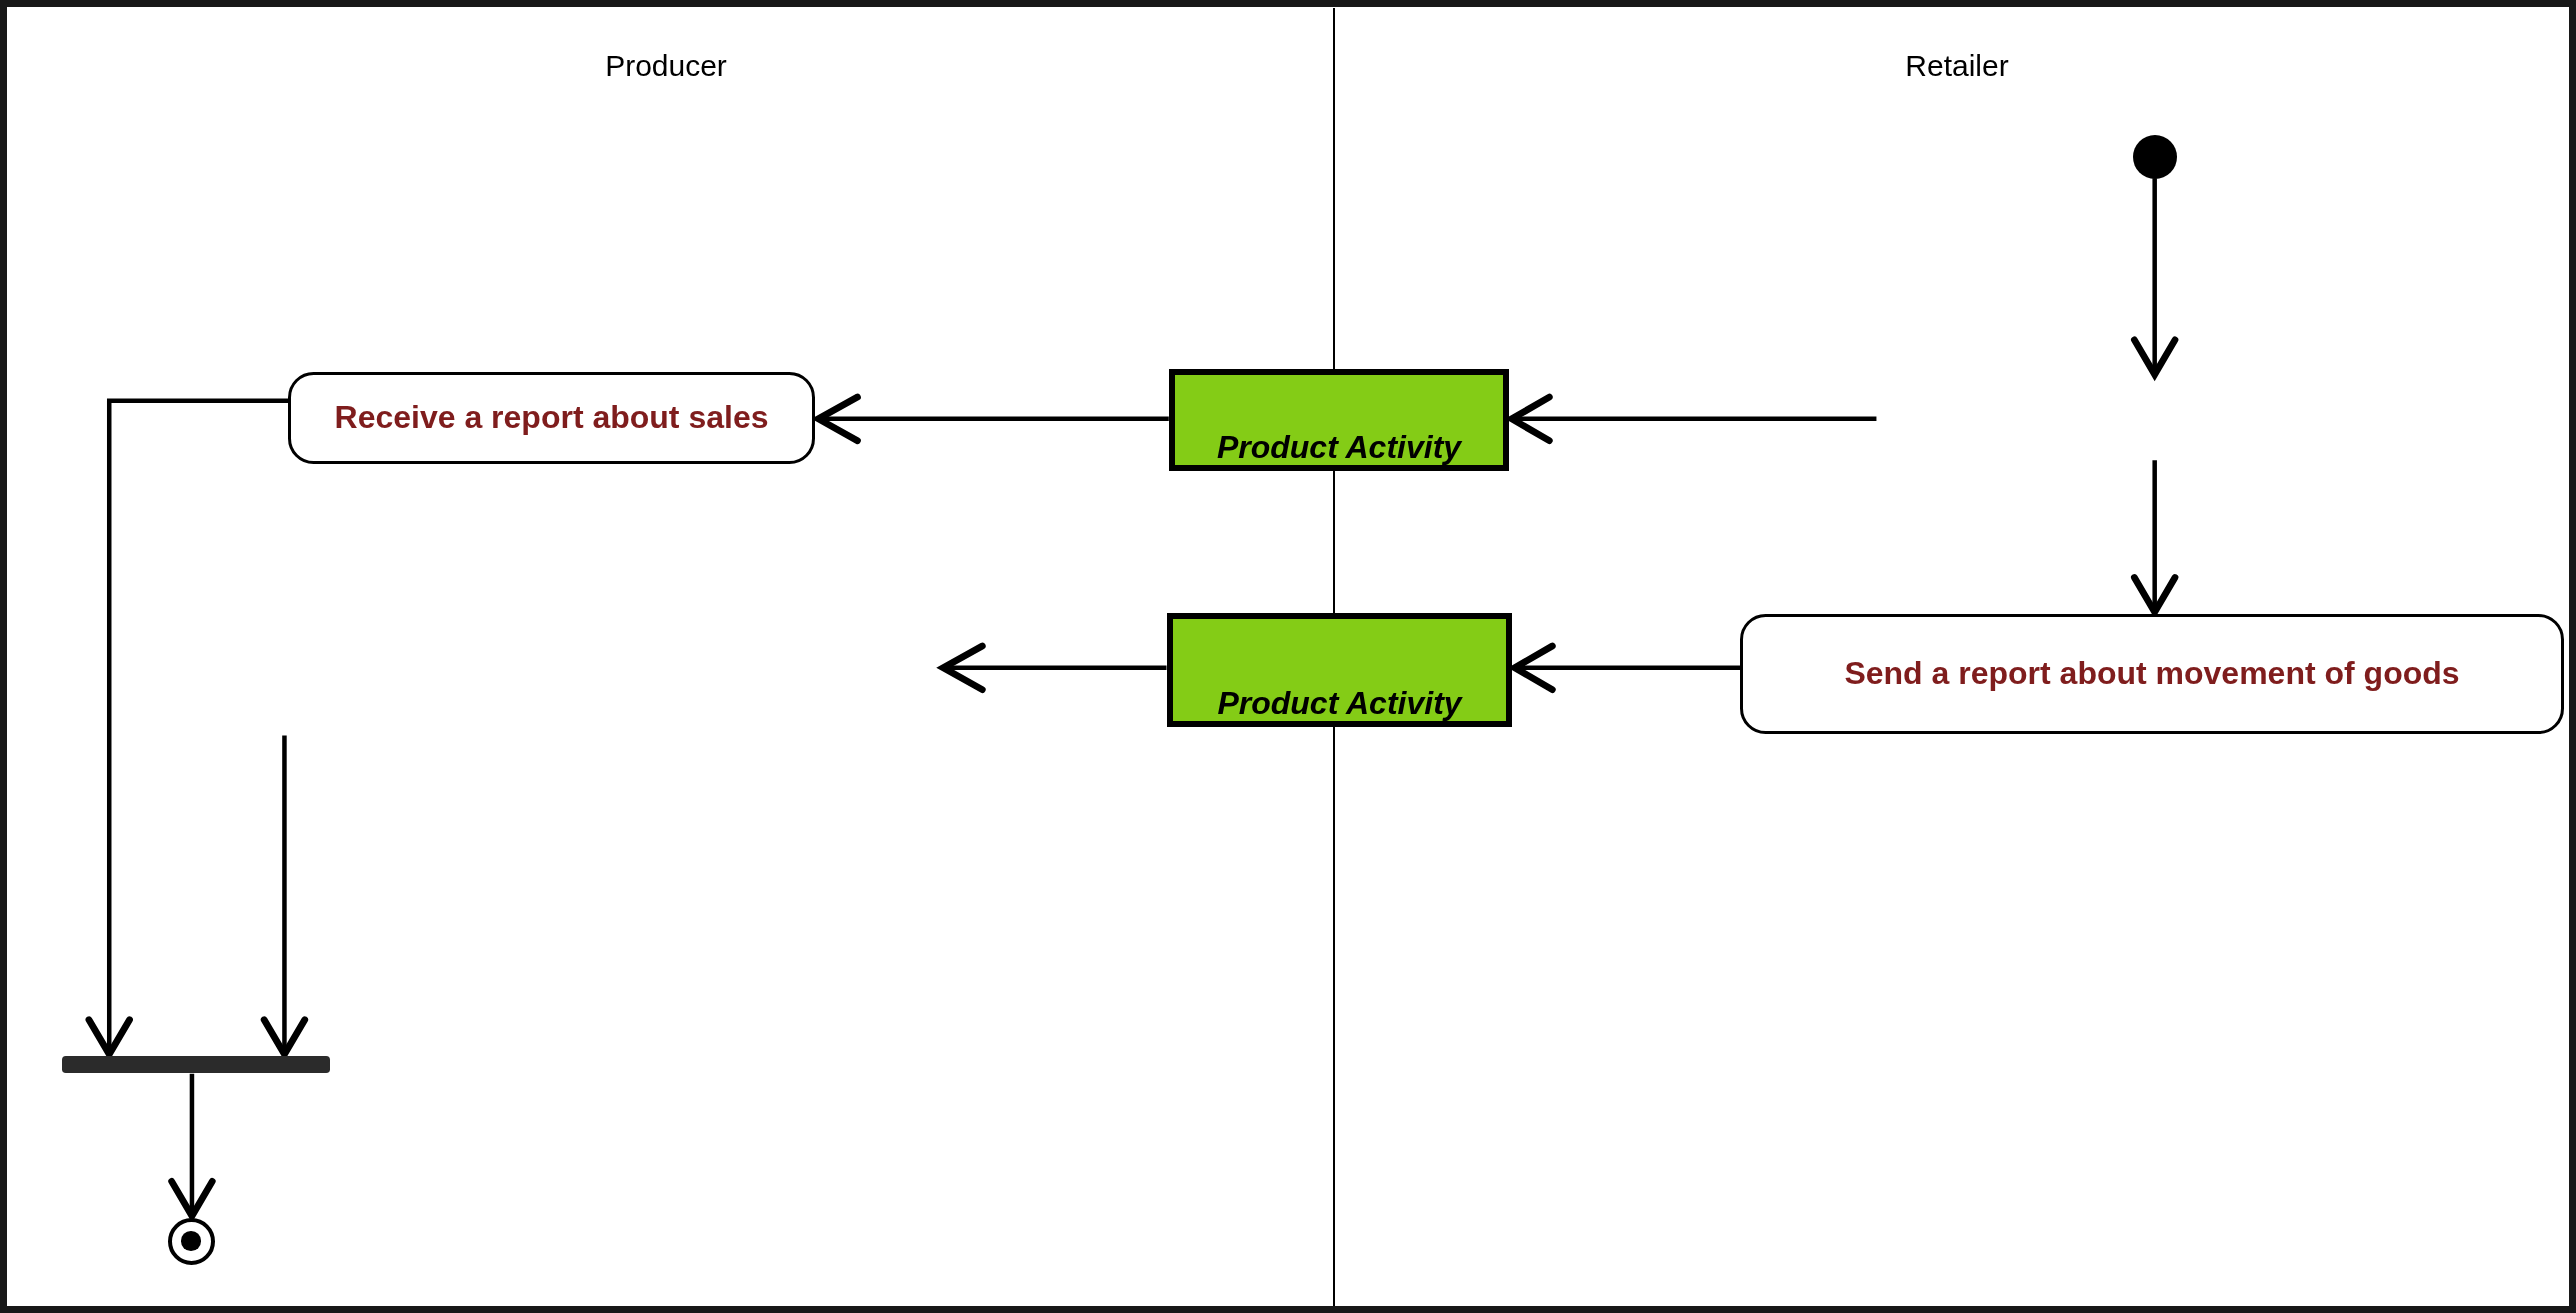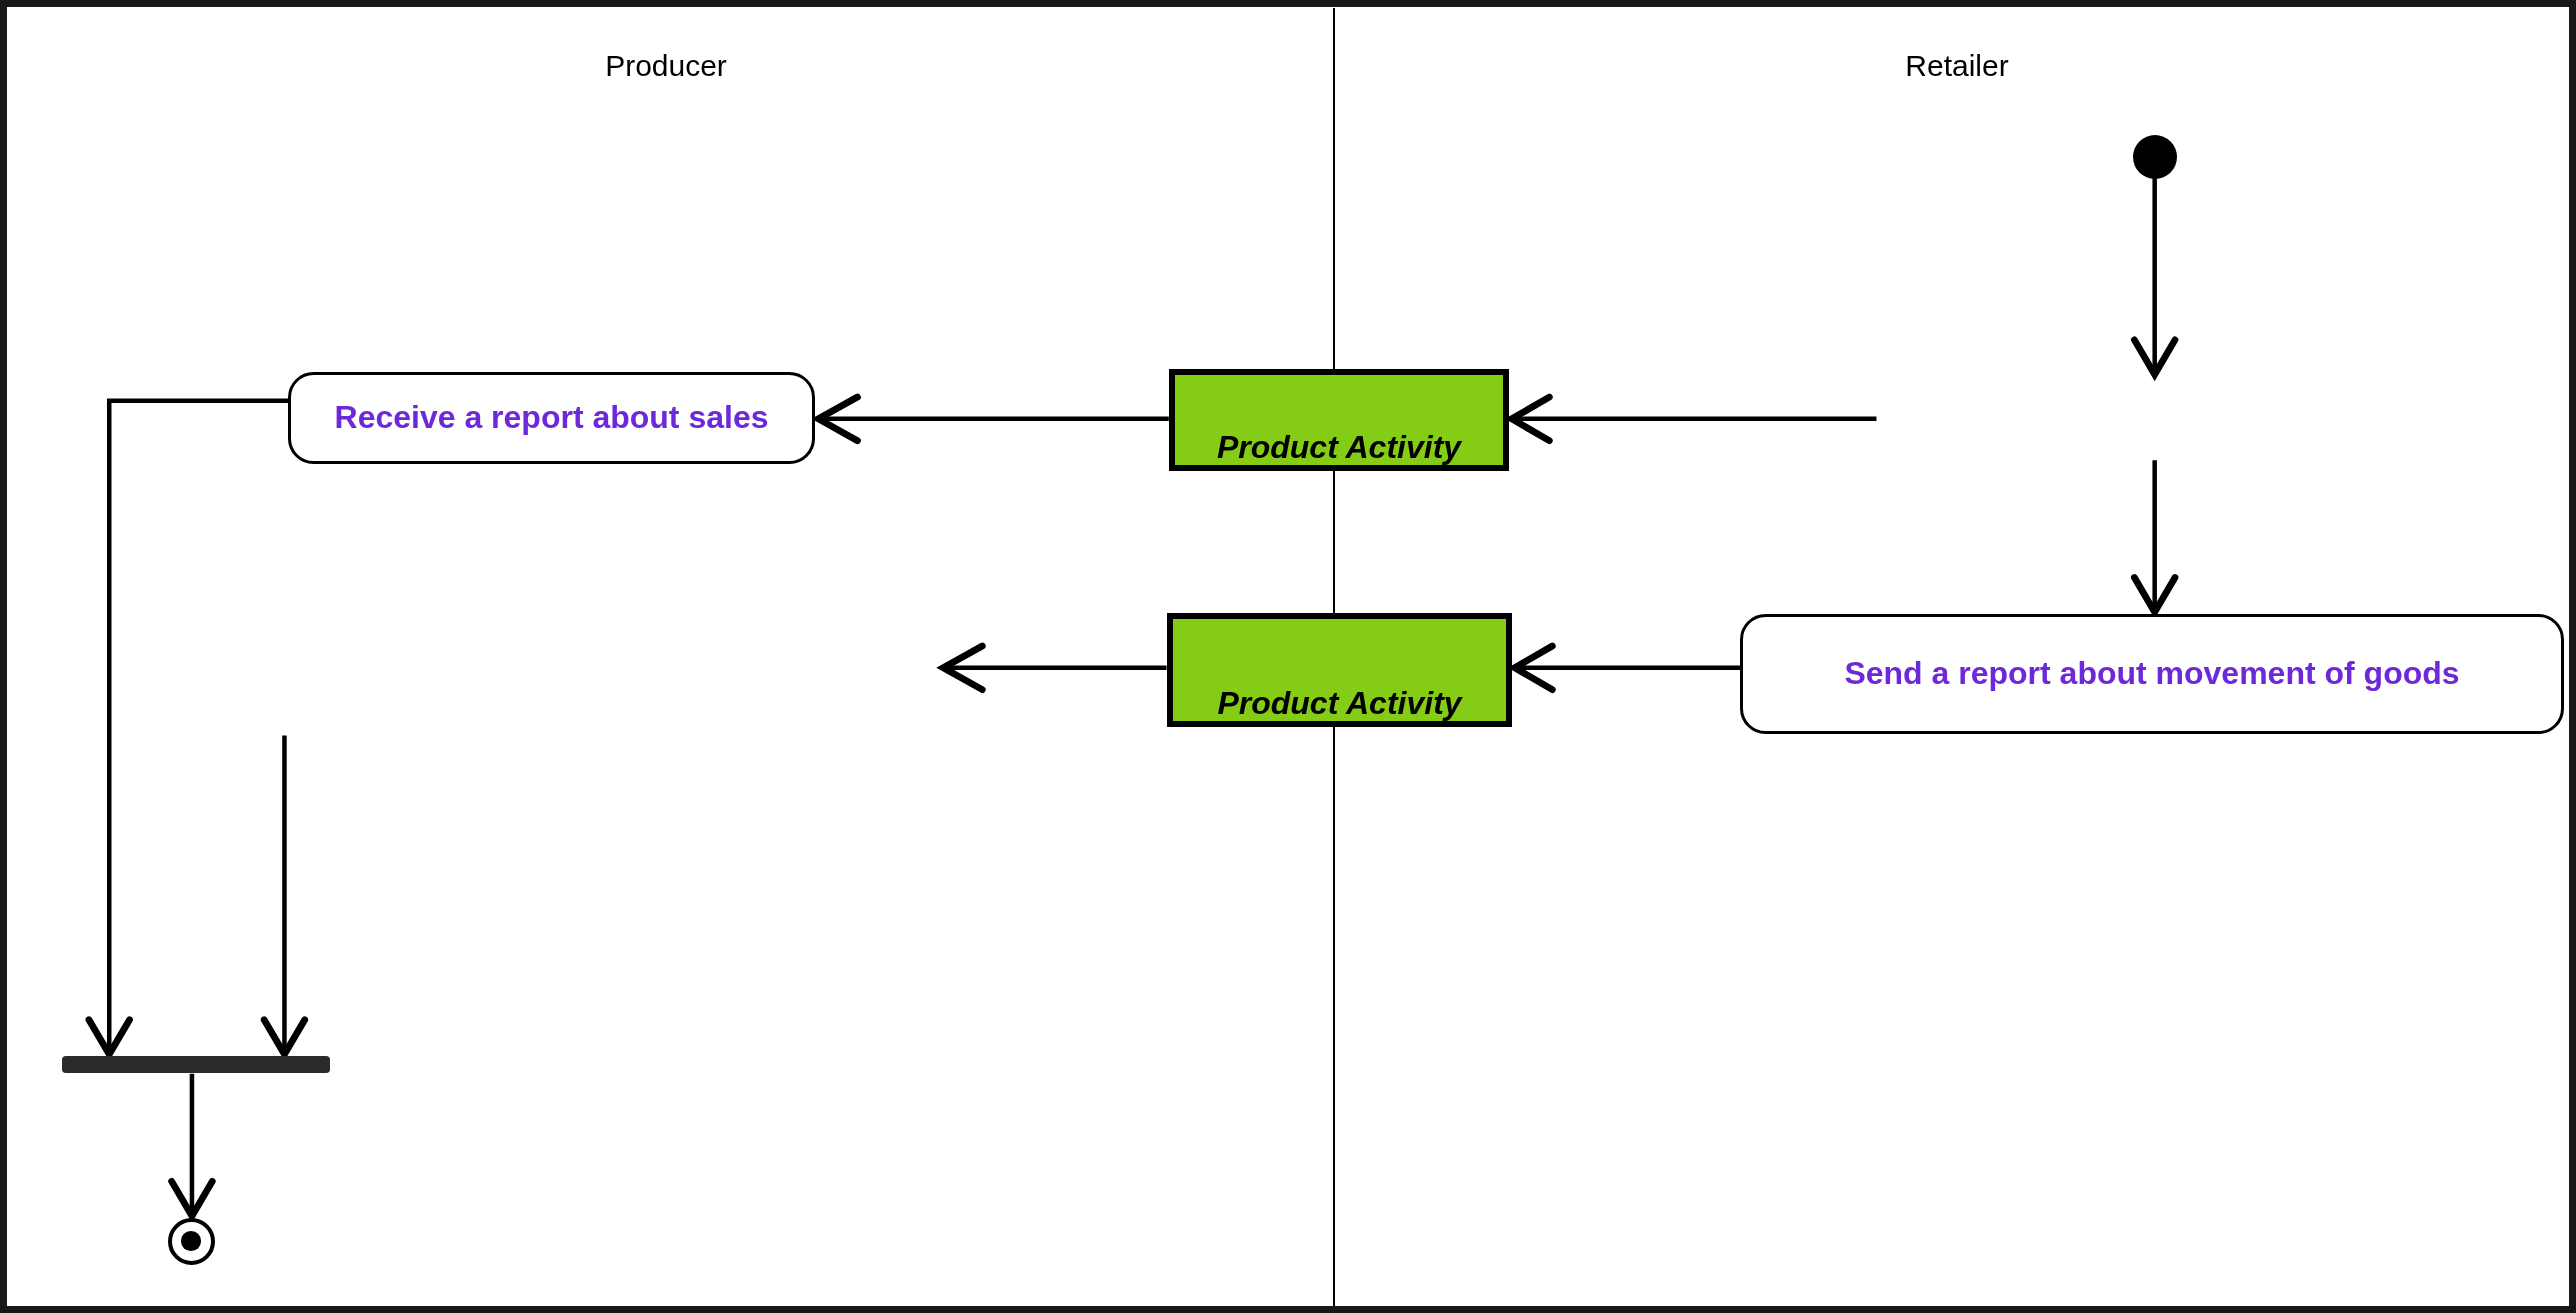--- a/index.html
+++ b/index.html
@@ -53,21 +53,21 @@
     box-sizing: border-box;
     border: 3.8px solid #000000;
     border-radius: 25.6px;
     background: #ffffff;
     display: flex;
     align-items: center;
     justify-content: center;
     text-align: center;
     font-size: 32px;
     font-weight: bold;
-    color: #6d28d9;
+    color: #7f1d1d;
     line-height: 1.18;
     padding: 3px 16.5px;
   }
   
   .activity-box {
     position: absolute;
     box-sizing: border-box;
     border: 6.8px solid #000000;
     background: #84cc16;
     display: flex;

